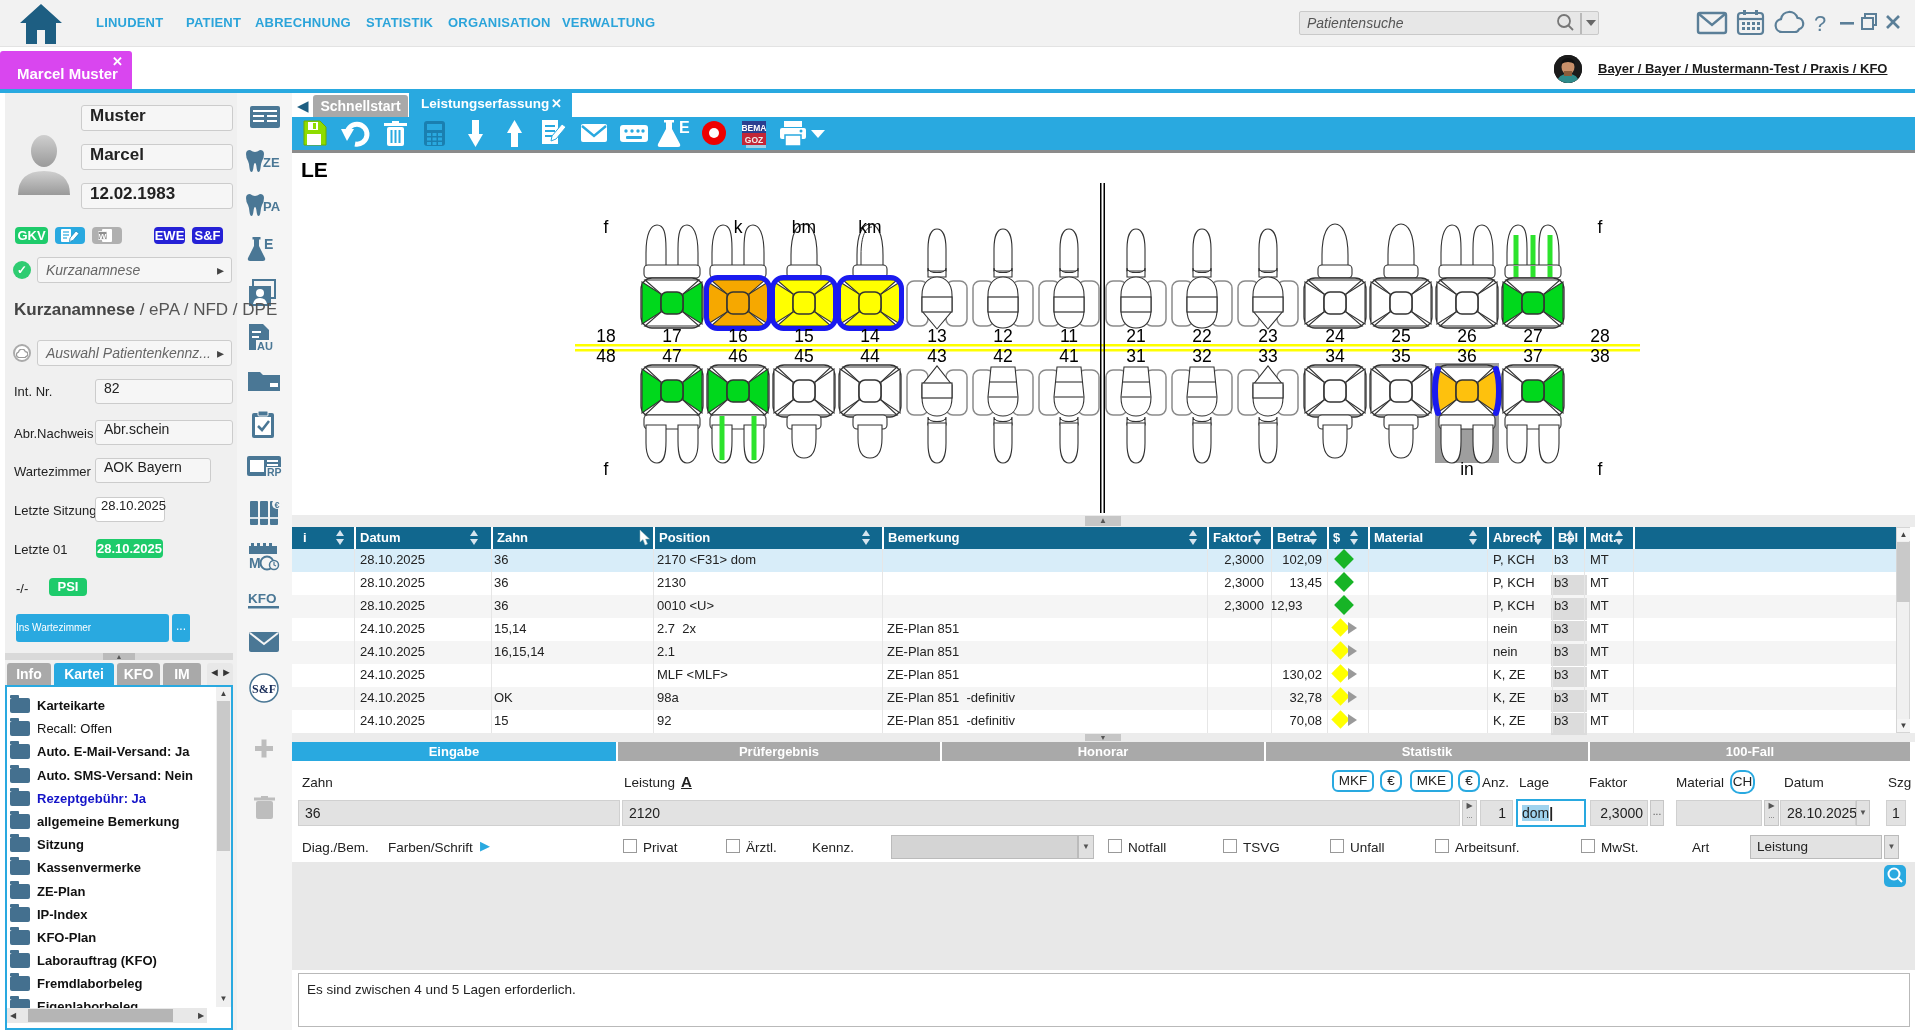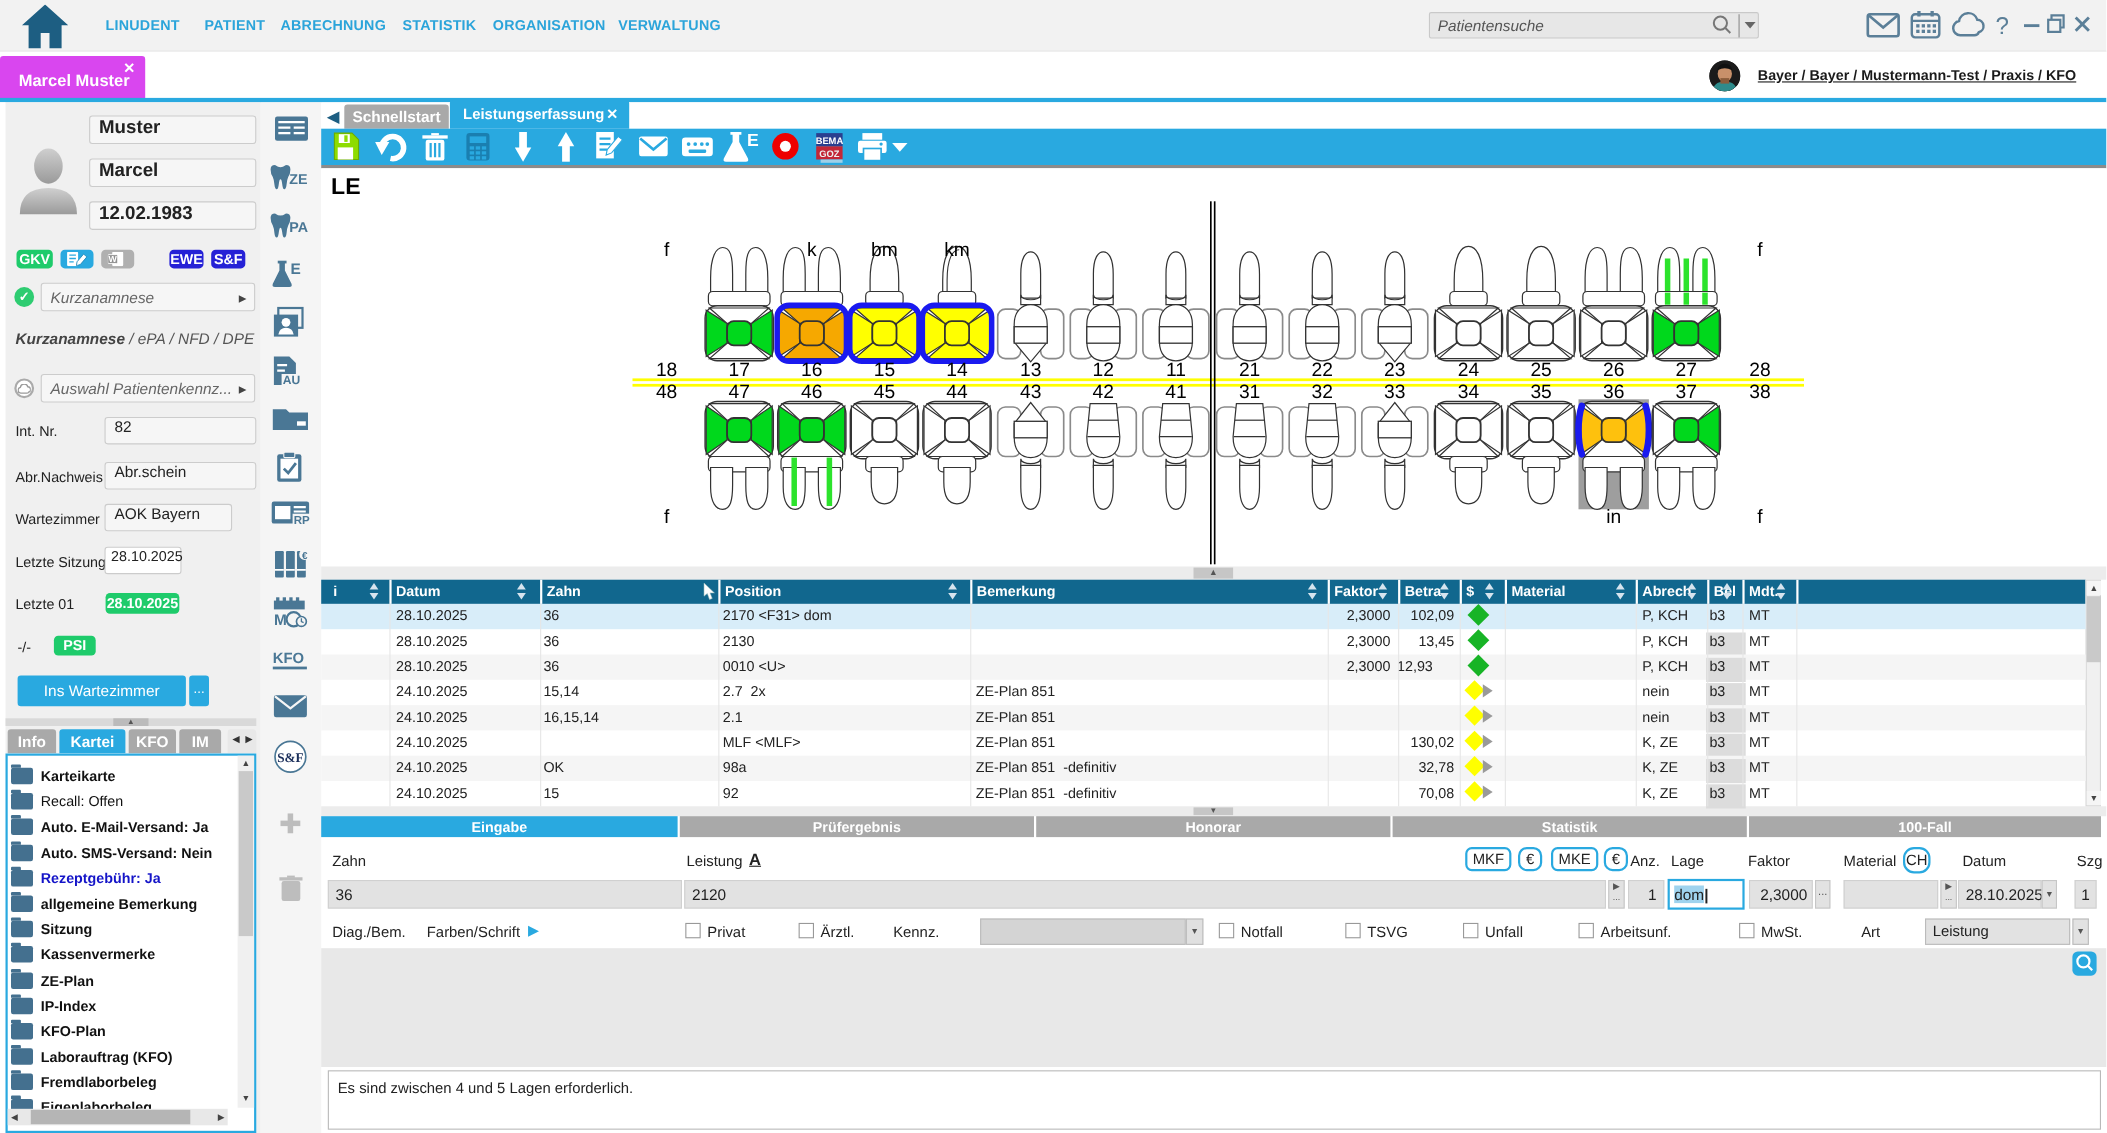--- a/index.html
+++ b/index.html
@@ -17,21 +17,21 @@
 #bluestrip{left:0;top:89px;width:1915px;height:4px;background:#29a9e0}
 #crumb{top:61px;left:1598px;font-size:13px;font-weight:bold;text-decoration:underline;color:#1a1a1a}
 
 #sidebar{left:0;top:93px;width:237px;height:937px;background:#f0f0f0;border-left:5px solid #fff}
 .fld{position:absolute;background:#f6f6f6;border:1px solid #ccc;border-radius:3px;font-size:14px;color:#222;padding-left:8px}
 .fldb{font-weight:bold;font-size:17px}
 .lbl{position:absolute;font-size:13px;color:#222}
 .badge{position:absolute;color:#fff;font-weight:bold;font-size:13px;text-align:center;border-radius:4px}
 .gn{background:#1ecb6b}
 .bl{background:#2521d6}
-#wartez{left:16px;top:614px;width:153px;height:28px;background:#29a9e0;color:#fff;font-size:14px;text-align:center;line-height:28px;border-radius:3px}
+#wartez{left:16px;top:614px;width:153px;height:28px;background:#29a9e0;color:#fff;font-size:10px;line-height:28px;border-radius:3px}
 #wdots{left:172px;top:614px;width:18px;height:28px;background:#29a9e0;color:#fff;font-size:12px;text-align:center;line-height:24px;border-radius:3px}
 
 .stab{position:absolute;top:663px;height:22px;background:#a9a9a9;color:#fff;font-weight:bold;font-size:14px;text-align:center;line-height:22px;border-radius:3px 3px 0 0}
 #kartei{background:#29a9e0}
 #slist{left:5px;top:685px;width:228px;height:345px;background:#fff;border:2px solid #29a9e0;overflow:hidden;padding-top:7px}
 .li{position:relative;height:23.2px;font-size:13px;font-weight:bold;color:#111;padding-left:30px;line-height:23px;white-space:nowrap}
 .li .ic{position:absolute;left:3px;top:4px;width:20px;height:15px;background:#44708f;border-radius:2px}
 .li .ic:before{content:"";position:absolute;left:0;top:-3px;width:9px;height:3px;background:#44708f;border-radius:1px 1px 0 0}
 
 #iconcol{left:237px;top:93px;width:55px;height:937px;background:#f5f5f5}
@@ -277,21 +277,21 @@
 <div class="abs badge" style="left:92px;top:227px;width:30px;height:17px;background:#b0b0b0"></div>
 <svg class="abs" style="left:98px;top:229px" width="18" height="13" viewBox="0 0 18 13">
     <rect x="4" y="0" width="10" height="13" rx="1" fill="#fff"></rect>
     <rect x="0" y="2.5" width="9" height="8" rx="1" fill="#8f8f8f" stroke="#fff" stroke-width="0.8"></rect>
     <text x="4.5" y="9.5" font-family="Liberation Sans,sans-serif" font-size="8" font-weight="bold" fill="#fff" text-anchor="middle">W</text>
   </svg>
 <div class="abs badge bl" style="left:154px;top:227px;width:31px;height:17px;line-height:17px">EWE</div>
 <div class="abs badge bl" style="left:192px;top:227px;width:31px;height:17px;line-height:17px">S&amp;F</div>
 <div class="abs fld" style="left:37px;top:257px;width:195px;height:26px;font-style:italic;color:#666;line-height:24px">Kurzanamnese<span style="position:absolute;right:7px;font-style:normal;color:#444">▸</span></div>
 <div class="abs" style="left:13px;top:261px;width:18px;height:18px;border-radius:50%;background:#2ecc71;color:#fff;text-align:center;font-size:12px;line-height:18px;font-weight:bold">✓</div>
-<div class="abs" style="left:14px;top:300px;font-size:14px;font-style:italic;color:#555"><b style="color:#444">Kurzanamnese</b> / ePA / NFD / DPE</div>
+<div class="abs" style="left:14px;top:300px;font-size:17px;color:#555"><b style="color:#444">Kurzanamnese</b> / ePA / NFD / DPE</div>
 <div class="abs fld" style="left:37px;top:340px;width:195px;height:26px;font-style:italic;color:#666;line-height:24px">Auswahl Patientenkennz...<span style="position:absolute;right:7px;font-style:normal;color:#444">▸</span></div>
 <div class="abs" style="left:13px;top:344px;width:18px;height:18px;border-radius:50%;background:#fff;border:2px solid #aaa"></div>
 <svg class="abs" style="left:16px;top:349px" width="12" height="9" viewBox="0 0 24 18">
     <path d="M6 17 a5.5 5.5 0 0 1 -1 -10.8 a7 7 0 0 1 13.6 -1 a5 5 0 0 1 1.4 9.8 q-0.6 2 -3 2 Z" fill="#fff" stroke="#9a9a9a" stroke-width="2.5"></path>
   </svg>
 <span class="lbl" style="left:14px;top:384px">Int. Nr.</span>
 <div class="abs fld" style="left:95px;top:379px;width:138px;height:25px">82</div>
 <span class="lbl" style="left:14px;top:426px">Abr.Nachweis</span>
 <div class="abs fld" style="left:95px;top:420px;width:138px;height:25px">Abr.schein</div>
 <span class="lbl" style="left:14px;top:464px">Wartezimmer</span>

